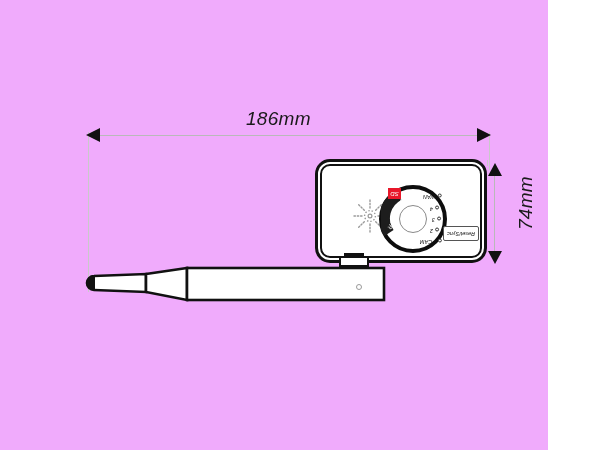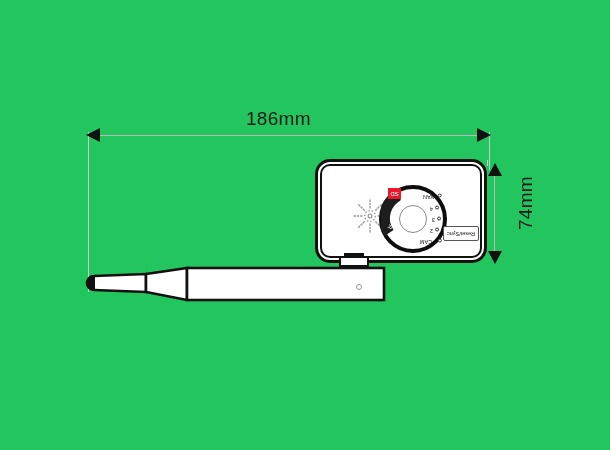--- a/index.html
+++ b/index.html
@@ -2,25 +2,26 @@
 <html><head>
 <meta charset="utf-8">
 <style>
   html, body {
     margin: 0;
     padding: 0;
     background: #ffffff;
   }
   #stage {
     position: relative;
-    width: 610px;
+    width: 548px;
     height: 450px;
-    background: #22c55e;
+    background: #f0abfc;
     font-family: "Liberation Sans", sans-serif;
     overflow: hidden;
+    font-style: italic;
   }
 
   
   .dim-label {
     position: absolute;
     color: #1a1a1a;
     font-size: 19px;
     letter-spacing: 0.3px;
     white-space: nowrap;
     font-family: "Liberation Sans", sans-serif;

